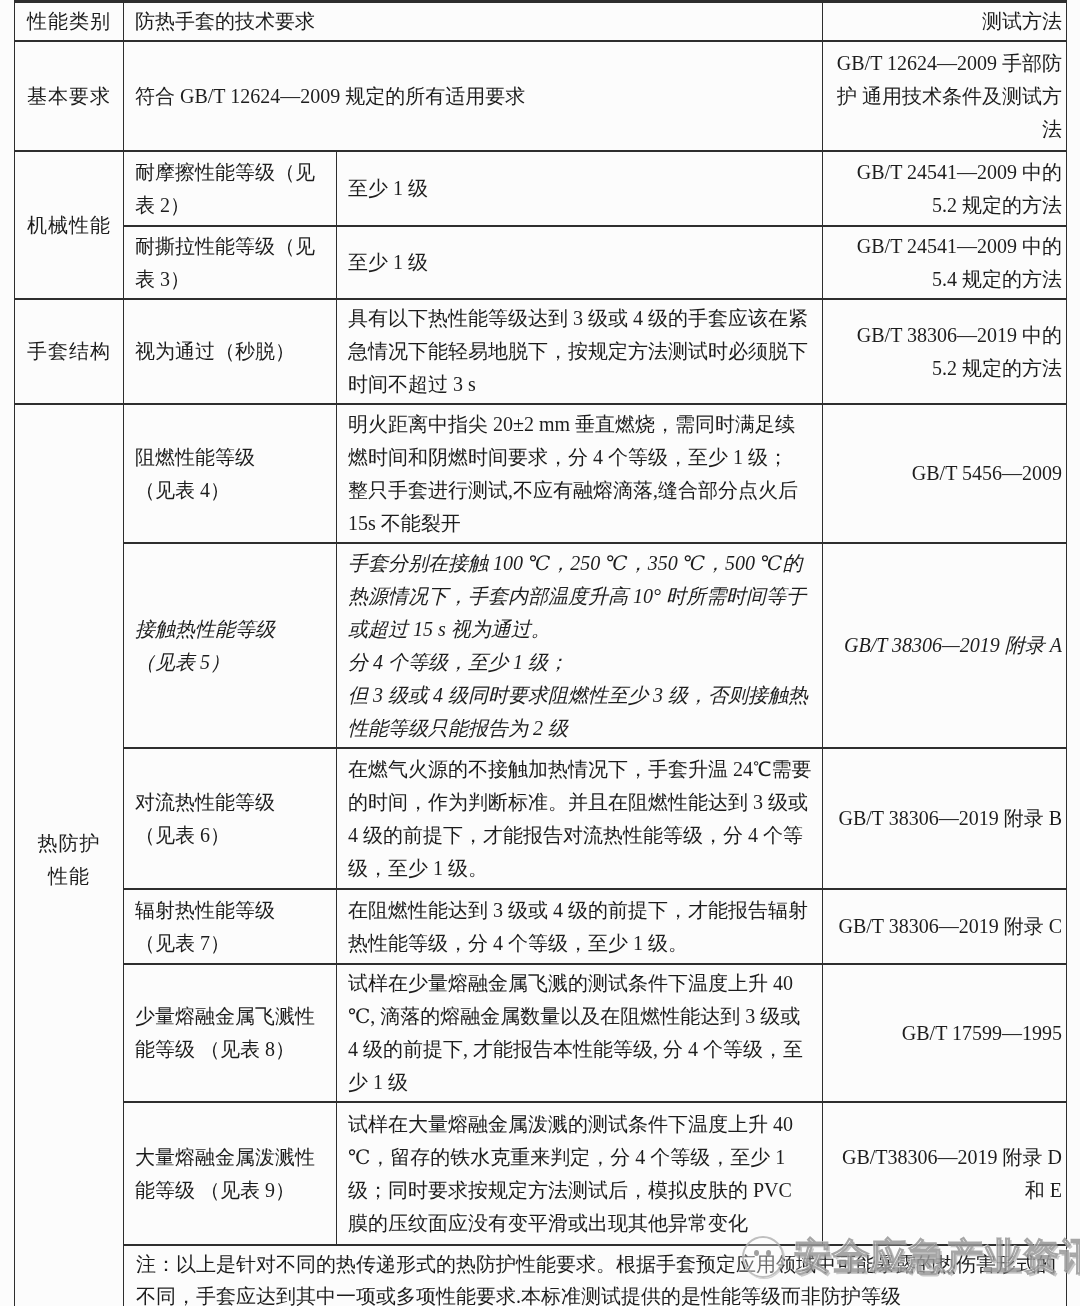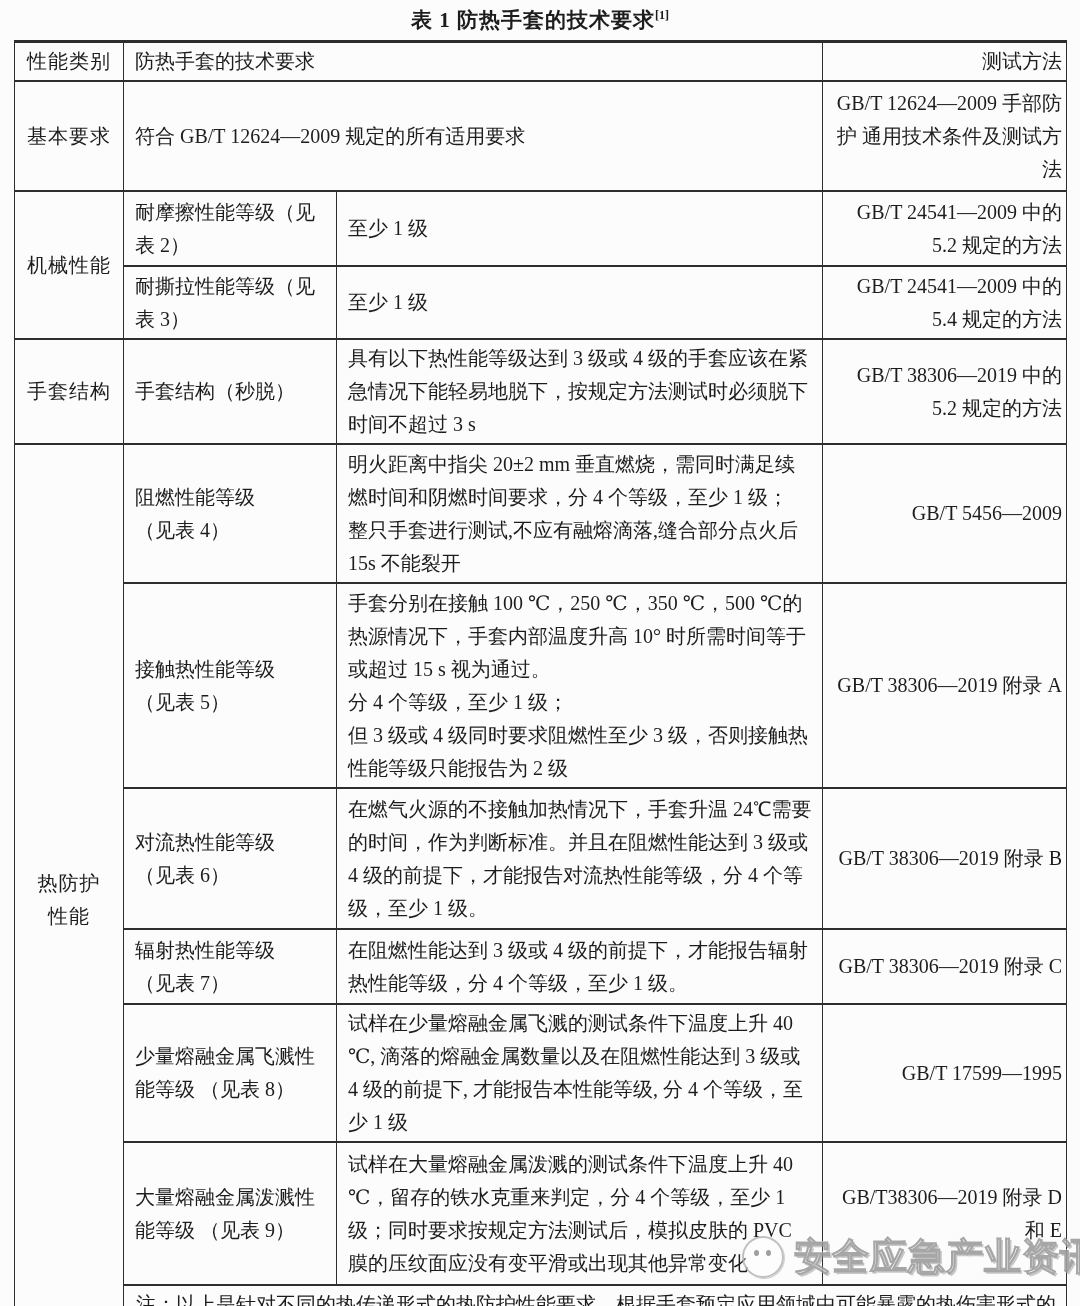--- a/index.html
+++ b/index.html
@@ -55,21 +55,21 @@
   td.method { padding: 2px 4px 2px 8px; text-align: right; }
   td.note-cell { line-height: 32px; padding-left: 12px; }
 
   
   tr.r-header td { height: 30px; }
   tr.r-basic  td { height: 104px; }
   tr.r-mech1  td { height: 69px; }
   tr.r-mech2  td { height: 67px; }
   tr.r-struct td { height: 96px; }
   tr.r-flame  td { height: 133px; }
-  tr.r-contact td { height: 199px; }
+  tr.r-contact td { height: 199px; font-style: italic; }
   tr.r-convect td { height: 135px; font-family: Liberation Serif, serif; }
   tr.r-radiant td { height: 69px; }
   tr.r-small  td { height: 130px; }
   tr.r-large  td { height: 137px; }
   tr.r-note   td { height: 62px; }
 
   
   .watermark {
     position: absolute;
     left: 742px;
@@ -107,21 +107,20 @@
     color: rgba(255,255,255,0.55);
     -webkit-text-stroke: 1px #989898;
     text-shadow: 2px 2px 0 rgba(140,140,140,0.55), -1px -1px 0 rgba(255,255,255,0.9);
   }
 </style>
 </head>
 <body>
 
 <div class="page">
 
-  <div class="title-row"><span>表 1  防热手套的技术要求</span><sup>[1]</sup></div>
 
   <table class="doc">
     <colgroup>
       <col style="width:109px">
       <col style="width:213px">
       <col style="width:486px">
       <col style="width:244px">
     </colgroup>
 
     <tbody>
@@ -144,21 +143,21 @@
       <td class="method">GB/T 24541—2009 中的 5.2 规定的方法</td>
     </tr>
     <tr class="r-mech2">
       <td>耐撕拉性能等级（见表 3）</td>
       <td>至少 1 级</td>
       <td class="method">GB/T 24541—2009 中的 5.4 规定的方法</td>
     </tr>
 
     <tr class="r-struct">
       <td class="cat">手套结构</td>
-      <td>手套结构（秒脱）</td>
+      <td>视为通过（秒脱）</td>
       <td>具有以下热性能等级达到 3 级或 4 级的手套应该在紧急情况下能轻易地脱下，按规定方法测试时必须脱下时间不超过 3  s</td>
       <td class="method">GB/T 38306—2019 中的 5.2 规定的方法</td>
     </tr>
 
     <tr class="r-flame">
       <td class="cat" rowspan="7">热防护
 性能</td>
       <td>阻燃性能等级
 （见表 4）</td>
       <td>明火距离中指尖 20±2 mm 垂直燃烧，需同时满足续燃时间和阴燃时间要求，分 4 个等级，至少 1 级；

